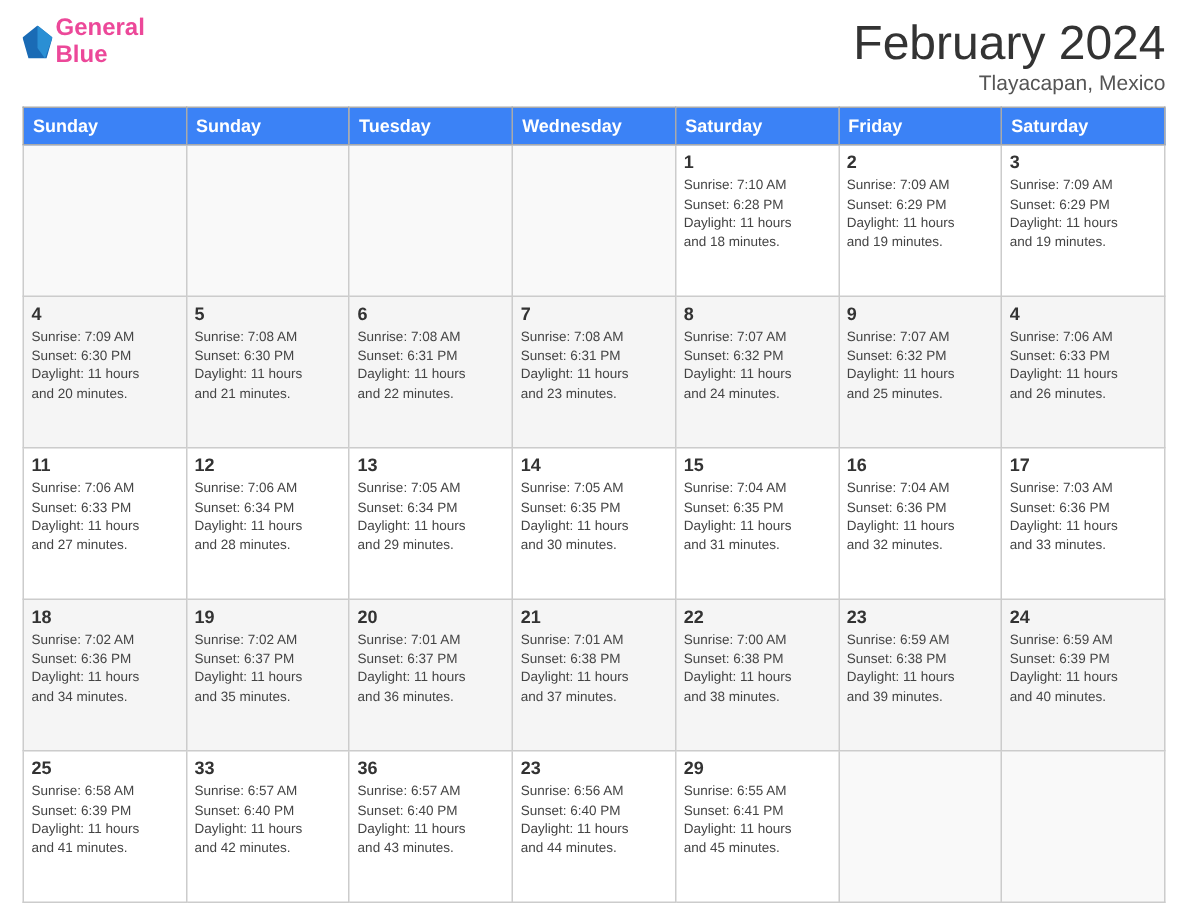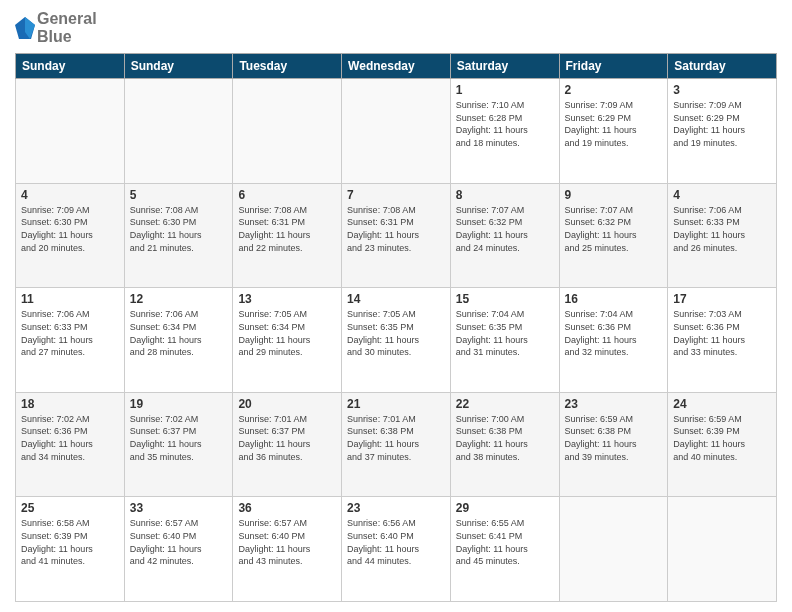--- a/index.html
+++ b/index.html
@@ -28,21 +28,21 @@
       align-items: center;
       gap: 2px;
     }
     .logo-text {
       font-size: 16px;
       font-weight: bold;
       color: #333;
       line-height: 1.1;
     }
     .logo-text span {
-      color: #737373;
+      color: #ec4899;
     }
     .logo-icon {
       width: 20px;
       height: 22px;
     }
     .title-block {
       text-align: right;
     }
     .main-title {
       font-size: 32px;
@@ -54,21 +54,21 @@
       color: #555;
     }
     .calendar {
       flex: 1;
       border: 1px solid #ccc;
       border-collapse: collapse;
       width: 100%;
       table-layout: fixed;
     }
     .calendar th {
-      background-color: #0c4a6e;
+      background-color: #3b82f6;
       color: #fff;
       font-size: 12px;
       font-weight: bold;
       padding: 5px 6px;
       text-align: left;
       border: 1px solid #aaa;
     }
     .calendar td {
       vertical-align: top;
       padding: 4px 5px;
@@ -107,20 +107,24 @@
     <div class="logo">
       <svg class="logo-icon" viewBox="0 0 20 22" xmlns="http://www.w3.org/2000/svg">
         <polygon points="10,0 20,8 16,22 4,22 0,8" fill="#1a6bb5"></polygon>
         <polygon points="10,0 20,8 15,22 10,15" fill="#2a8fd4"></polygon>
       </svg>
       <div>
         <div class="logo-text"><span>General</span></div>
         <div class="logo-text"><span>Blue</span></div>
       </div>
     </div>
+    <div class="title-block">
+      <div class="main-title">February 2024</div>
+      <div class="subtitle">Tlayacapan, Mexico</div>
+    </div>
   </div>
 
   <table class="calendar" id="calendar-table">
     <thead>
       <tr id="header-row">
           <th>Sunday</th>
           <th>Sunday</th>
           <th>Tuesday</th>
           <th>Wednesday</th>
           <th>Saturday</th>

